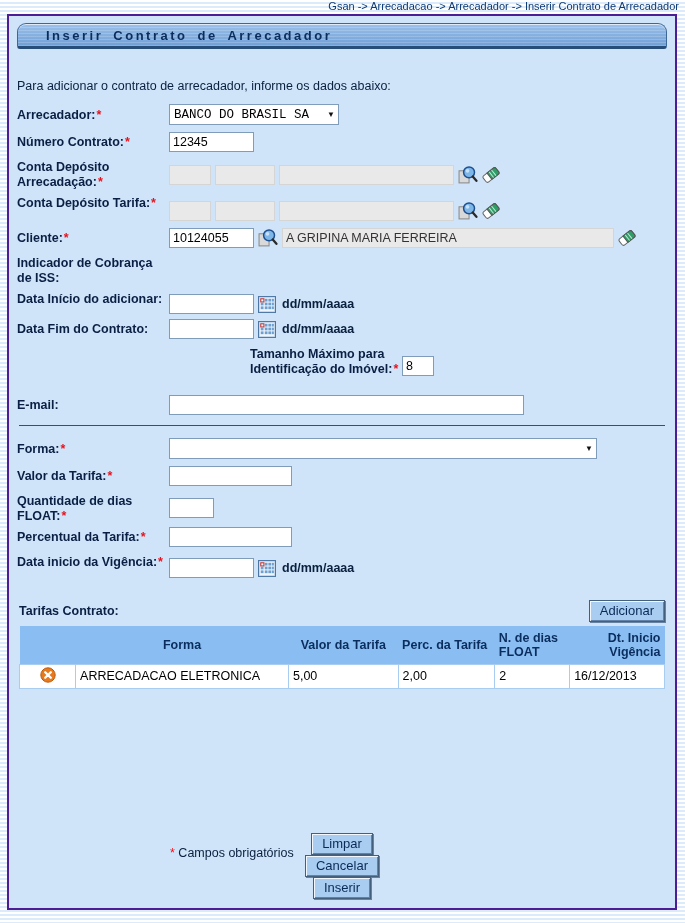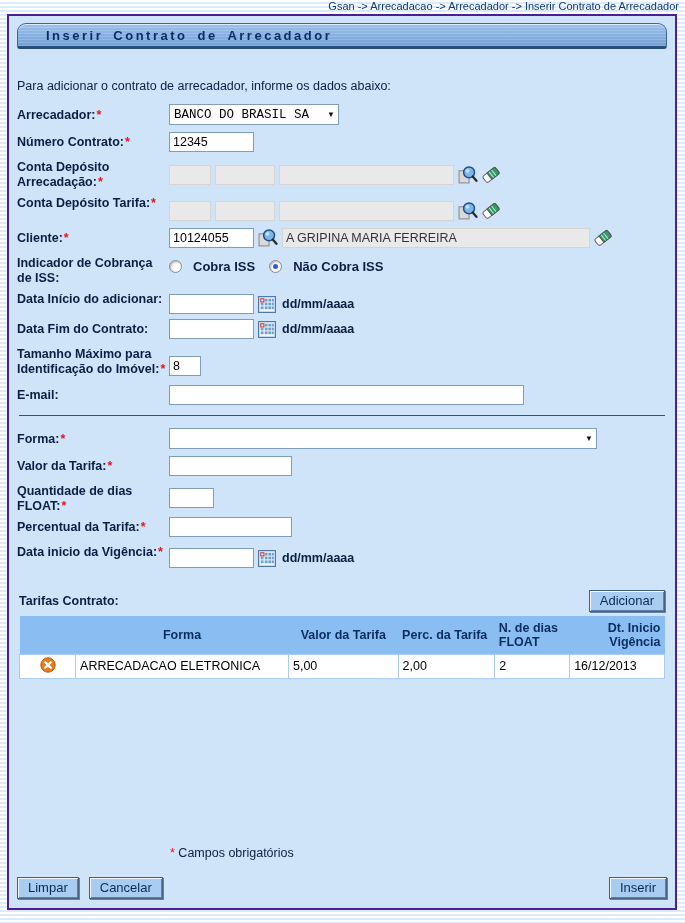--- a/index.html
+++ b/index.html
@@ -51,21 +51,21 @@
     font-family: "Liberation Sans", sans-serif; font-size: 12.5px;
     padding: 1px 3px; color: #000;
   }
   input.dis {
     height: 20px; border: 1px solid #d5d5d5; background: #e9e9e9;
     font-family: "Liberation Sans", sans-serif; font-size: 12.5px;
     padding: 1px 3px; color: #333;
   }
   .w32 { width: 32px; } .w42 { width: 42px; } .w45 { width: 45px; }
   .w60 { width: 60px; } .w85 { width: 85px; } .w123 { width: 123px; }
-  .w175 { width: 175px; } .w213 { width: 213px; } .w280 { width: 308px; }
+  .w175 { width: 175px; } .w213 { width: 213px; } .w280 { width: 332px; }
   .w355 { width: 355px; }
   .select {
     height: 21px; border: 1px solid #7f9db9; background: #fff;
     display: flex; align-items: center; font-size: 12.5px; color: #000;
     padding: 0 3px 0 4px;
   }
   .select .val { flex: 1; white-space: nowrap; overflow: hidden; font-family: Liberation Mono, monospace; }
   .select .arrow { font-size: 8px; color: #111; margin-left: 4px; }
   .w170s { width: 170px; } .w428s { width: 428px; }
   .icon-btn { display: inline-flex; cursor: pointer; line-height: 0; }
@@ -101,21 +101,21 @@
   table.grid th.l { text-align: left; }
   table.grid th.r { text-align: right; }
   table.grid td {
     background: #fff; border: 1px solid #a9cdf1;
     font-size: 12.5px; color: #000; padding: 2px 4px; height: 22px;
   }
   table.grid td.ic { text-align: center; }
   .note { position: absolute; left: 160px; bottom: 48px; font-size: 12.5px; color: #09203f; }
   .actions {
     position: absolute; left: 8px; right: 8px; bottom: 9px;
-    display: flex; align-items: center;
+    display: flex; align-items: center; flex-direction: column;
   }
   .actions .gap { width: 10px; }
   .actions .spacer { flex: 1; }
 </style>
 </head>
 <body>
 
 <div class="breadcrumb">Gsan -&gt; Arrecadacao -&gt; Arrecadador -&gt; Inserir Contrato de Arrecadador</div>
 
 <div class="main">
@@ -219,26 +219,20 @@
                 <line x1="12.5" y1="5.4" x2="12.5" y2="12.6" stroke="#bfe8d4" stroke-width="1"></line>
               </g>
             </svg>
         </span>
       </div>
     </div>
 
 
     <div class="row top" style="margin-bottom:5px;">
       <div class="lbl"><span>Indicador de Cobrança de ISS:</span></div>
-      <div class="ctrl" style="padding-top:4px;">
-        <span class="radio"></span>
-        <span class="radio-lbl">Cobra ISS</span>
-        <span class="radio checked"></span>
-        <span class="radio-lbl">Não Cobra ISS</span>
-      </div>
     </div>
 
     <div class="row top" style="margin-bottom:5px;">
       <div class="lbl"><span>Data Início do adicionar:</span></div>
       <div class="ctrl" style="padding-top:3px;">
         <input class="txt w85" value="" style="">
         <span class="icon-btn">
           <svg width="18" height="17" viewBox="0 0 17 16">
               <rect x="0.5" y="0.5" width="16" height="15" fill="#cfe0f0" stroke="#4c77a5"></rect>
               <rect x="1.8" y="1.8" width="13.4" height="12.4" fill="#f0f5fb"></rect>
@@ -279,21 +273,21 @@
               <rect x="2.6" y="9.8" width="2.6" height="2.6" fill="#6d9fd0"></rect>
               <rect x="6.4" y="9.8" width="2.6" height="2.6" fill="#6d9fd0"></rect>
               <rect x="9.8" y="9.8" width="2.6" height="2.6" fill="#6d9fd0"></rect>
               <rect x="13" y="9.8" width="2" height="2.6" fill="#6d9fd0"></rect>
             </svg>
         </span>
         <span class="hint">dd/mm/aaaa</span>
       </div>
     </div>
 
-    <div class="row top" style="margin-bottom:8px;">
+    <div class="row top" style="margin-bottom:18px;justify-content:center;">
       <div class="lbl"><span>Tamanho Máximo para Identificação do Imóvel:</span><span class="req">*</span></div>
       <div class="ctrl" style="padding-top:10px;">
         <input class="txt w32" value="8" style="">
       </div>
     </div>
 
     <div class="row">
       <div class="lbl"><span>E-mail:</span></div>
       <div class="ctrl">
         <input class="txt w355" value="" style="">

